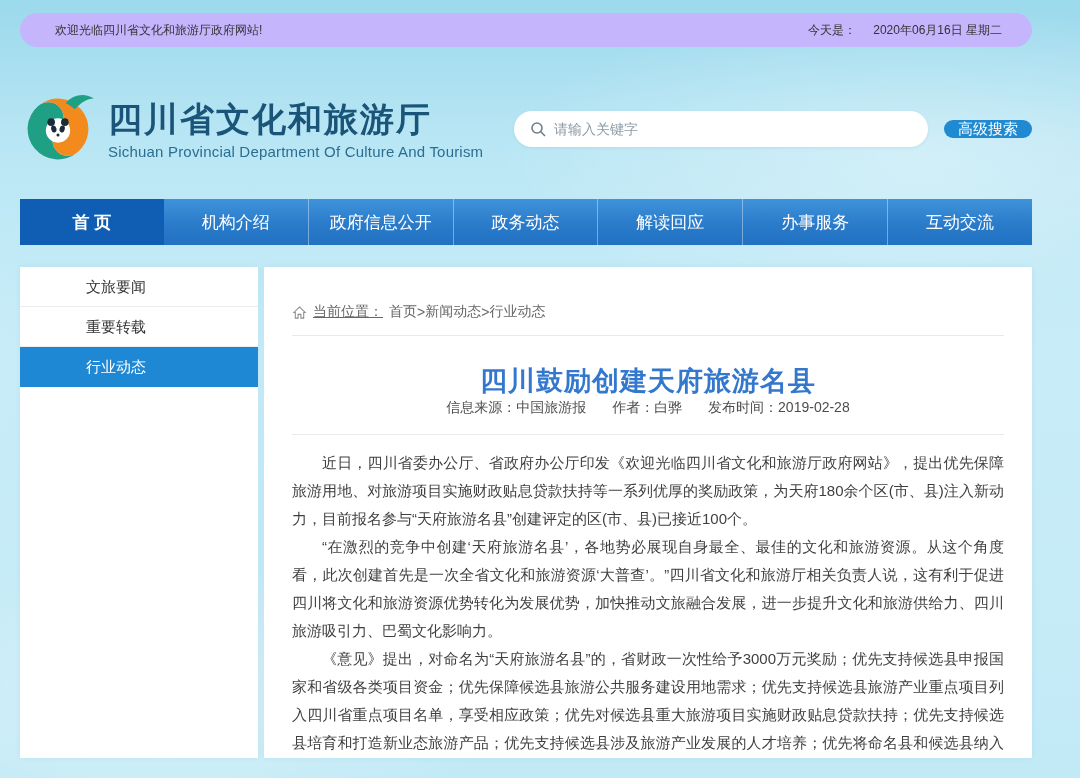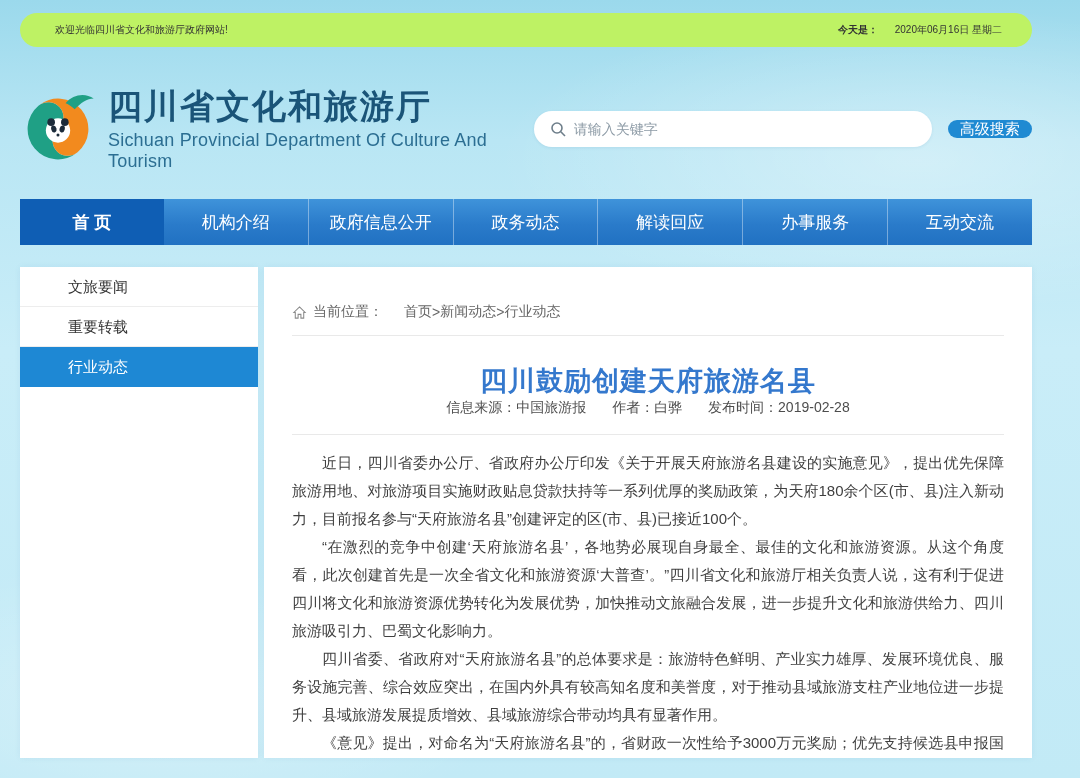--- a/index.html
+++ b/index.html
@@ -9,36 +9,36 @@
     background:
       radial-gradient(ellipse 600px 220px at 85% 160px, rgba(255,255,255,0.35), rgba(255,255,255,0) 70%),
       radial-gradient(ellipse 500px 200px at 15% 700px, rgba(255,255,255,0.30), rgba(255,255,255,0) 70%),
       linear-gradient(180deg, #9bd9ec 0%, #b9e6f4 18%, #c9edf8 45%, #c2eaf6 100%);
   }
   .container { width: 1012px; margin-left: 20px; }
 
   
   .topbar {
     margin-top: 13px; height: 34px; border-radius: 17px;
-    background: #bef264;
+    background: #c4b5fd;
     display: flex; align-items: center; justify-content: space-between;
-    padding: 0 30px 0 35px; font-size: 10px; color: #333;
+    padding: 0 30px 0 35px; font-size: 12px; color: #333;
   }
   .topbar .date-wrap { color: #333; }
-  .topbar .date-wrap .date-label { margin-right: 14px; font-weight: bold; }
+  .topbar .date-wrap .date-label { margin-right: 14px; }
 
   
   .header { margin-top: 38px; height: 88px; display: flex; align-items: center; }
   .logo { display: flex; align-items: center; cursor: pointer; }
   .logo-icon { width: 76px; height: 76px; margin-right: 12px; flex: 0 0 auto; }
   .logo-text .cn {
     font-size: 34px; font-weight: bold; color: #1a5478; letter-spacing: 2px;
     line-height: 40px;
   }
-  .logo-text .en { font-size: 18px; color: #2b6e92; margin-top: 4px; letter-spacing: 0.2px; }
+  .logo-text .en { font-size: 15px; color: #2b6e92; margin-top: 4px; letter-spacing: 0.2px; }
 
   .search-box {
     margin-left: auto; width: 414px; height: 36px; background: #fff;
     border-radius: 18px; display: flex; align-items: center; padding: 12px 16px;
     box-shadow: 0 1px 3px rgba(40,110,160,0.10);
   }
   .search-box svg { flex: 0 0 auto; margin-right: 8px; }
   .search-box input {
     border: none; outline: none; flex: 1; font-size: 14px; color: #333;
     background: transparent; font-family: inherit;
@@ -63,32 +63,32 @@
   .nav-item.active { background: #0f5eb4; font-weight: bold; border-left: none; }
   .nav-item.active + .nav-item { border-left: none; }
 
   
   .main { margin-top: 22px; display: flex; height: 491px; }
   .sidebar {
     width: 238px; background: #fff; flex: 0 0 auto;
     box-shadow: 0 0 6px rgba(50,110,160,0.08);
   }
   .side-item {
-    height: 40px; line-height: 40px; padding-left: 48px; font-size: 15px;
+    height: 40px; line-height: 40px; padding-left: 66px; font-size: 15px;
     color: #333; border-bottom: 1px solid #ededed; cursor: pointer;
   }
   .side-item.active { background: #1e88d4; color: #fff; border-bottom-color: #1e88d4; }
 
   .content {
     flex: 1; background: #fff; margin-left: 6px; padding: 36px 28px 0 28px;
     overflow: hidden; box-shadow: 0 0 6px rgba(50,110,160,0.08);
   }
   .breadcrumb { display: flex; align-items: center; font-size: 14px; color: #666; }
   .breadcrumb svg { margin-right: 6px; }
-  .breadcrumb .bc-label { margin-right: 21px; }
+  .breadcrumb .bc-label { margin-right: 6px; text-decoration: underline; }
   .breadcrumb .bc-link { cursor: pointer; }
   .bc-divider { margin-top: 14px; border-bottom: 1px solid #e9e9e9; }
 
   .article-title {
     margin-top: 27px; text-align: center; color: #3478cd;
     font-size: 27px; font-weight: bold; letter-spacing: 1px;
   }
   .article-meta { text-align: center; font-size: 14px; color: #4d4d4d; }
   .article-meta .seg { margin: 0 11px; }
   .meta-divider { margin-top: 17px; border-bottom: 1px solid #e9e9e9; }
@@ -179,21 +179,20 @@
       <h1 class="article-title">四川鼓励创建天府旅游名县</h1>
 
       <div class="article-meta">
         <span class="seg"><span>信息来源：</span><span>中国旅游报</span></span>
         <span class="seg"><span>作者：</span><span>白骅</span></span>
         <span class="seg"><span>发布时间：</span><span>2019-02-28</span></span>
       </div>
       <div class="meta-divider"></div>
 
       <div class="article-body">
-        <p>近日，四川省委办公厅、省政府办公厅印发《关于开展天府旅游名县建设的实施意见》，提出优先保障旅游用地、对旅游项目实施财政贴息贷款扶持等一系列优厚的奖励政策，为天府180余个区(市、县)注入新动力，目前报名参与“天府旅游名县”创建评定的区(市、县)已接近100个。</p>
+        <p>近日，四川省委办公厅、省政府办公厅印发《欢迎光临四川省文化和旅游厅政府网站》，提出优先保障旅游用地、对旅游项目实施财政贴息贷款扶持等一系列优厚的奖励政策，为天府180余个区(市、县)注入新动力，目前报名参与“天府旅游名县”创建评定的区(市、县)已接近100个。</p>
         <p>“在激烈的竞争中创建‘天府旅游名县’，各地势必展现自身最全、最佳的文化和旅游资源。从这个角度看，此次创建首先是一次全省文化和旅游资源‘大普查’。”四川省文化和旅游厅相关负责人说，这有利于促进四川将文化和旅游资源优势转化为发展优势，加快推动文旅融合发展，进一步提升文化和旅游供给力、四川旅游吸引力、巴蜀文化影响力。</p>
-        <p>四川省委、省政府对“天府旅游名县”的总体要求是：旅游特色鲜明、产业实力雄厚、发展环境优良、服务设施完善、综合效应突出，在国内外具有较高知名度和美誉度，对于推动县域旅游支柱产业地位进一步提升、县域旅游发展提质增效、县域旅游综合带动均具有显著作用。</p>
         <p>《意见》提出，对命名为“天府旅游名县”的，省财政一次性给予3000万元奖励；优先支持候选县申报国家和省级各类项目资金；优先保障候选县旅游公共服务建设用地需求；优先支持候选县旅游产业重点项目列入四川省重点项目名单，享受相应政策；优先对候选县重大旅游项目实施财政贴息贷款扶持；优先支持候选县培育和打造新业态旅游产品；优先支持候选县涉及旅游产业发展的人才培养；优先将命名县和候选县纳入全省文化和旅游国际(国内)营销计划；把命名县干部在</p>
       </div>
 
     </div>
   </div>
 </div>
 
 </body></html>

